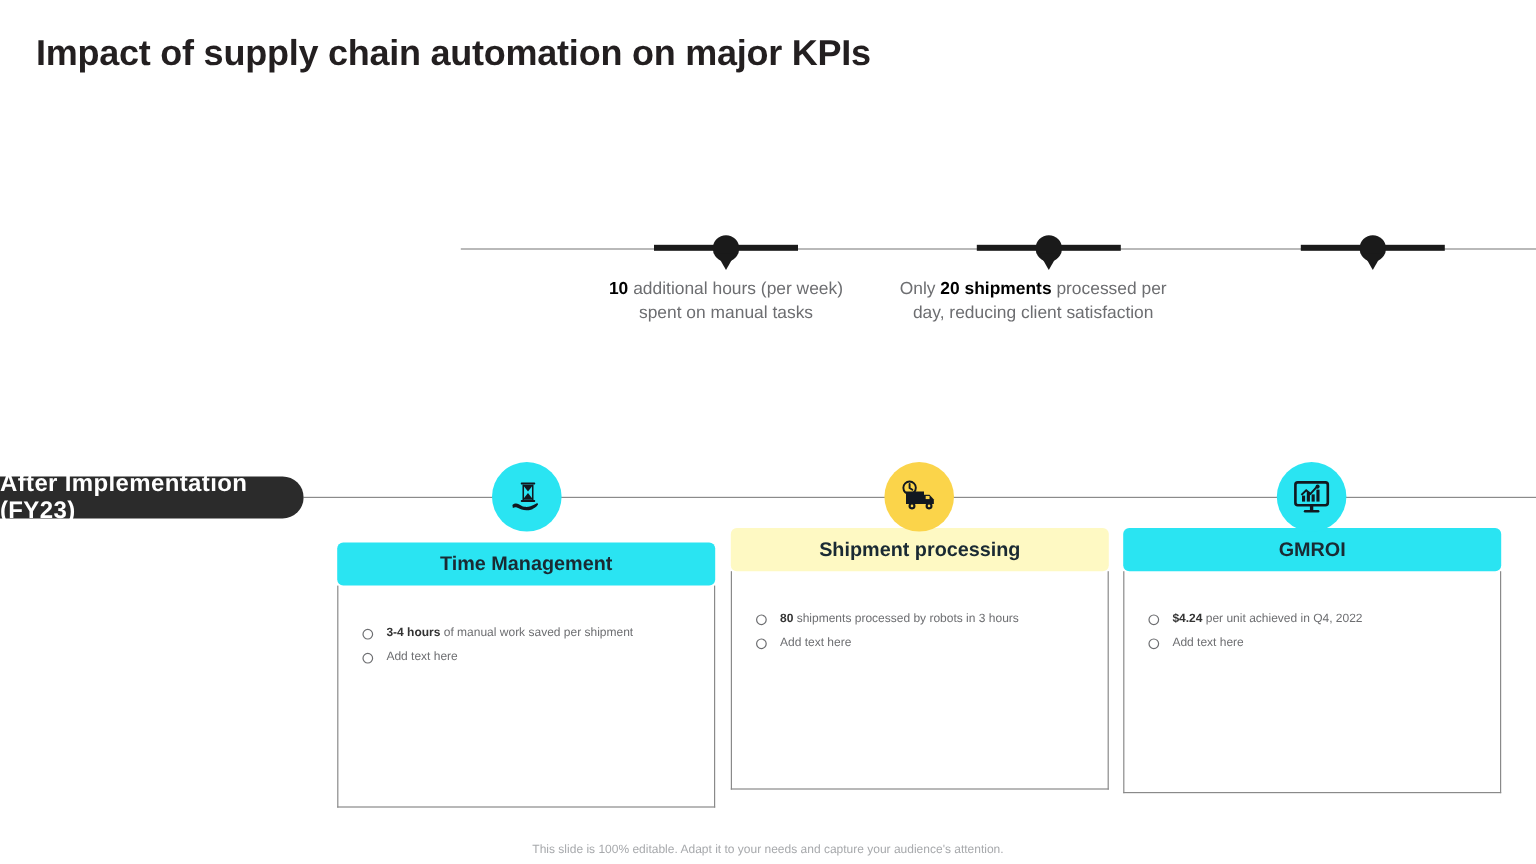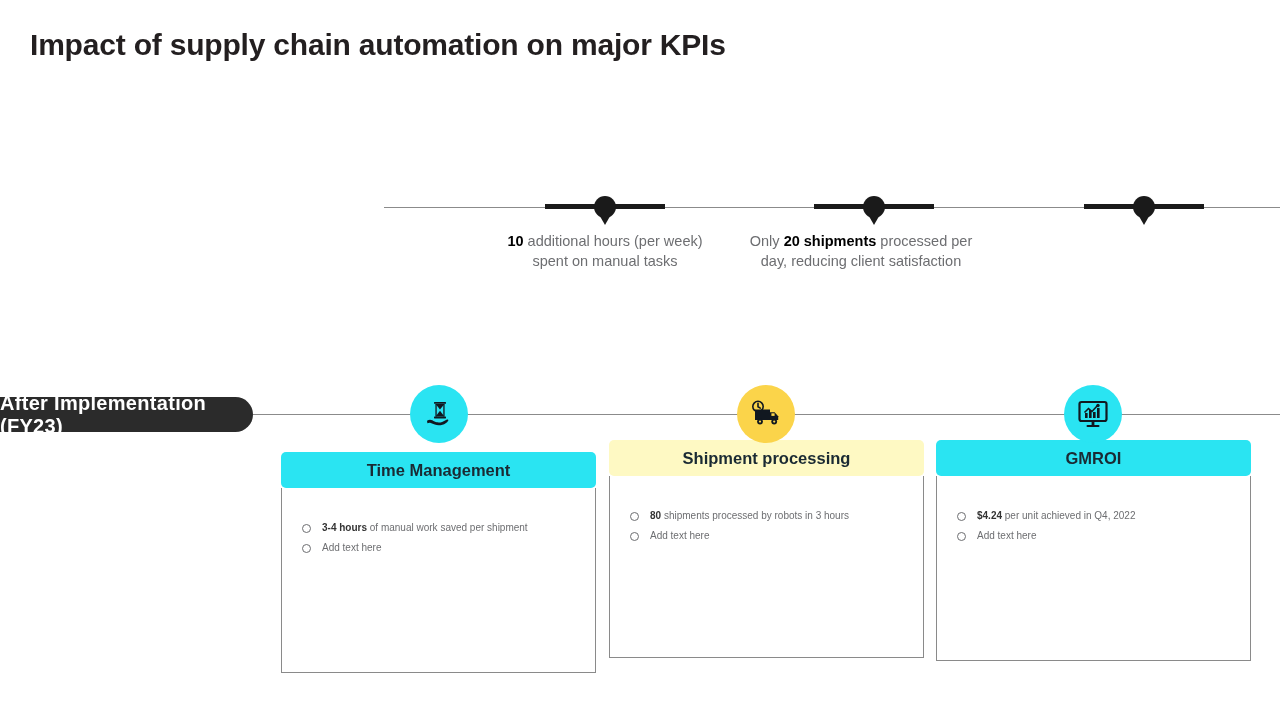--- a/index.html
+++ b/index.html
@@ -227,13 +227,14 @@
   <div class="card c3" style="left:936px;">
     <div class="card-head" style="background:#2ae4f2;">GMROI</div>
     <div class="card-body">
       <ul class="bullets">
         <li><b>$4.24</b><span> per unit achieved in Q4, 2022</span></li>
         <li><b></b><span>Add text here</span></li>
       </ul>
     </div>
   </div>
 
+  <div class="footer">This slide is 100% editable.  Adapt it to your needs and capture your audience's attention.</div>
 </div>
 
 </body></html>

